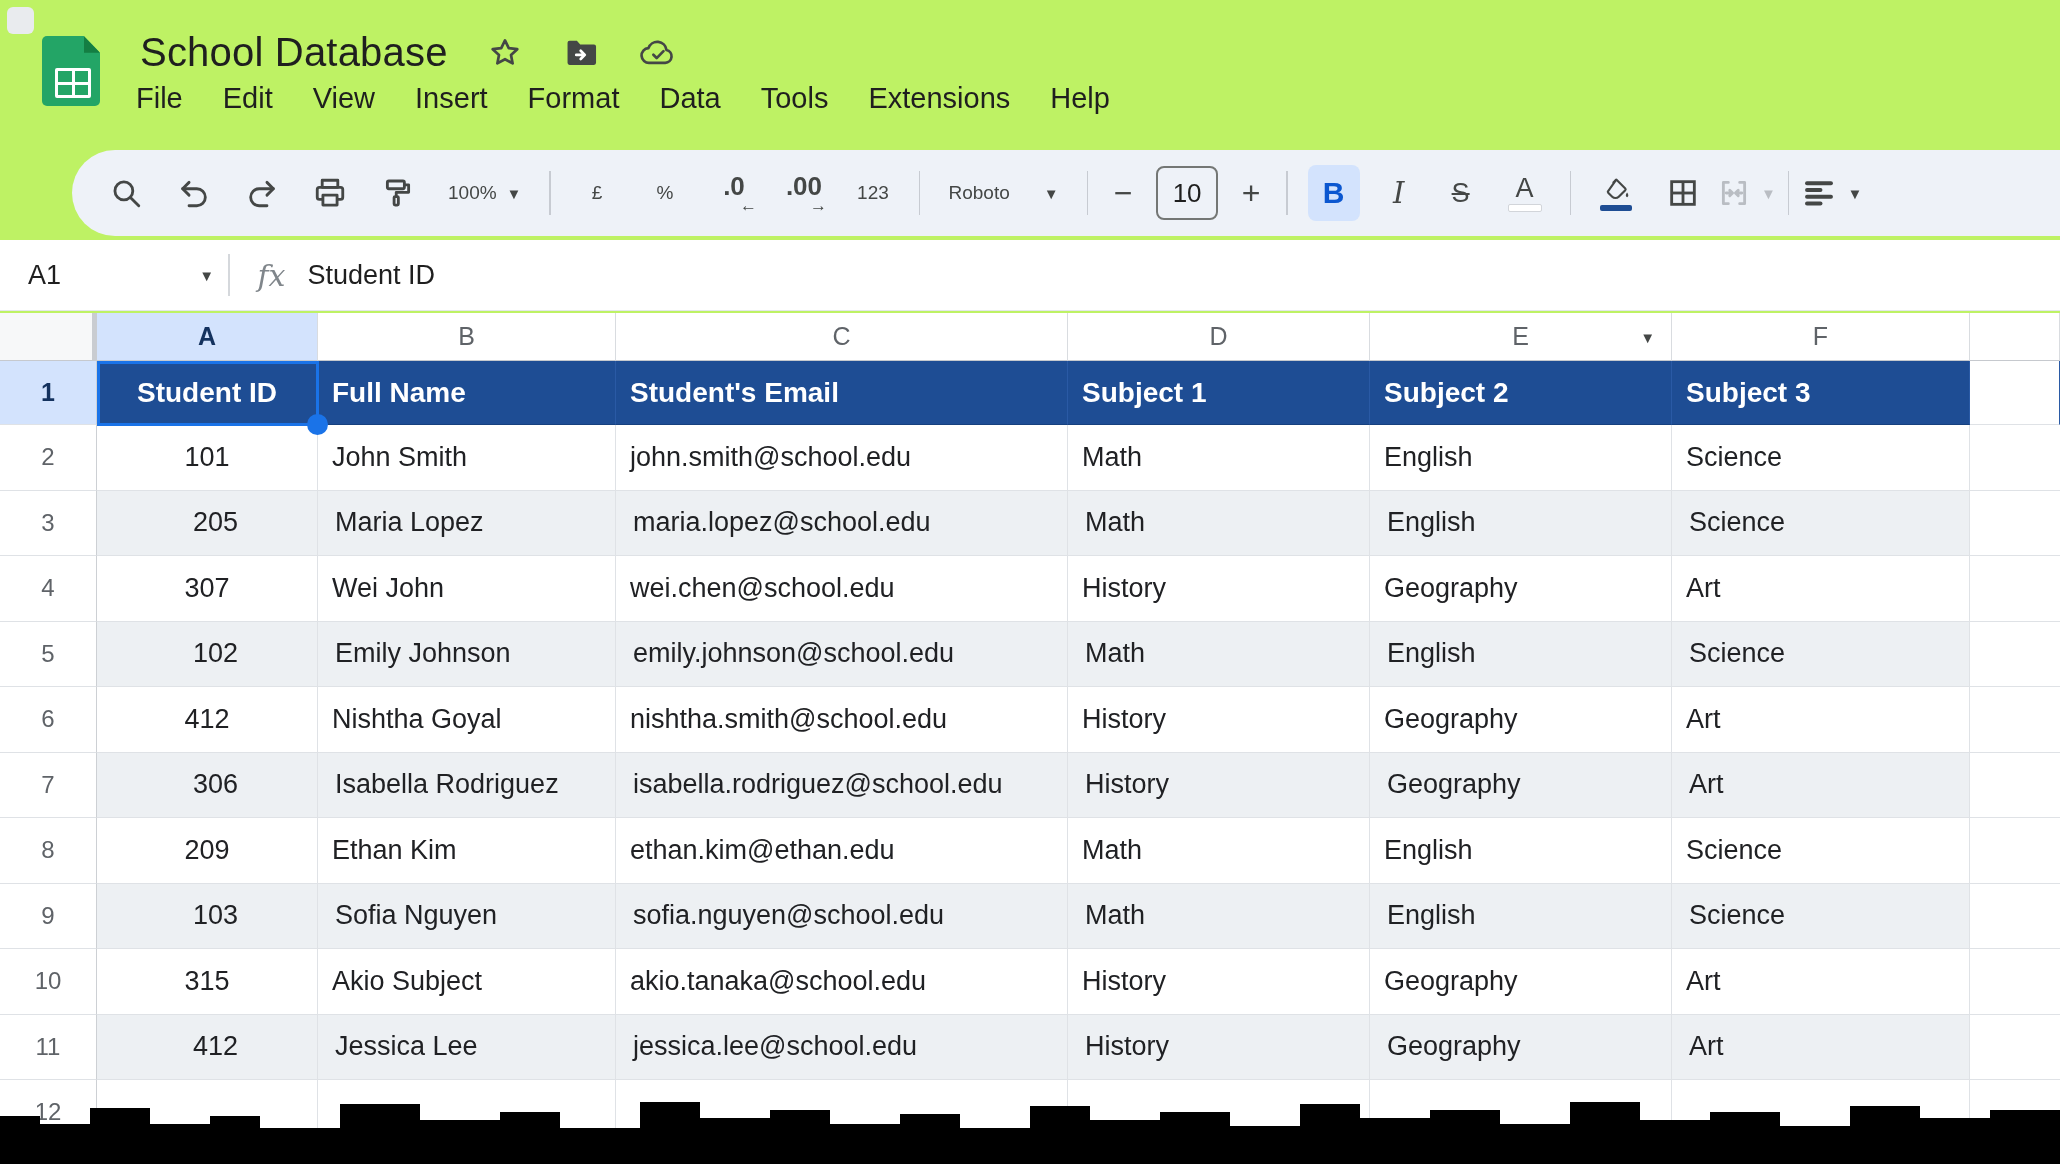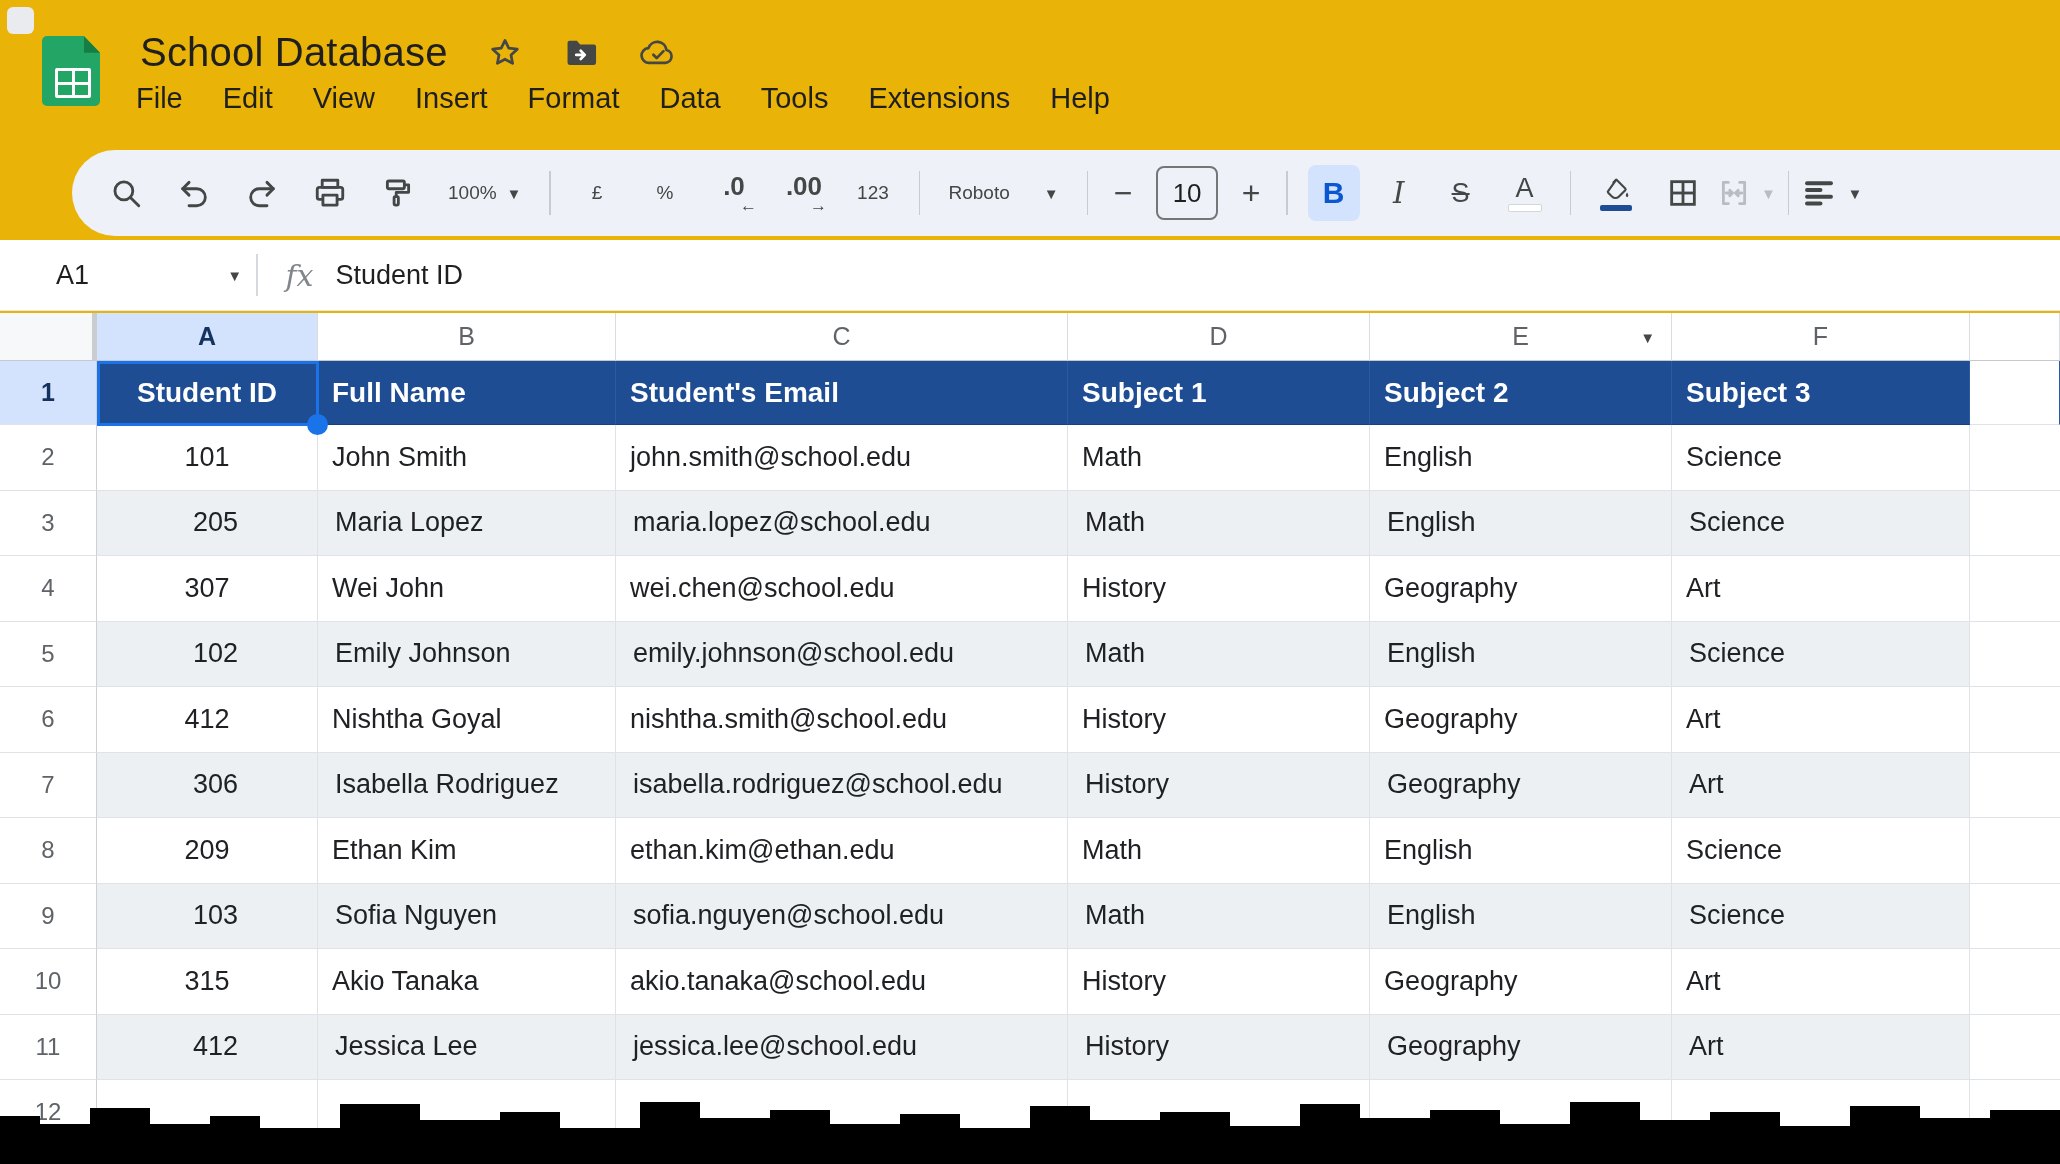--- a/index.html
+++ b/index.html
@@ -1,16 +1,16 @@
 <!DOCTYPE html>
 <html><head>
 <meta charset="utf-8">
 <style>
   html,body{margin:0;padding:0;}
-  .stage{position:relative;width:2060px;height:1164px;overflow:hidden;background:#eab308;
+  .stage{position:relative;width:2060px;height:1164px;overflow:hidden;background:#bef264;
          font-family:"Liberation Sans","DejaVu Sans",sans-serif;color:#1f1f1f;}
   .artifact{position:absolute;left:7px;top:7px;width:27px;height:27px;border-radius:6px;background:#e9ebee;}
 
   
   .logo{position:absolute;left:42px;top:36px;width:58px;height:70px;}
   .logo .page{position:absolute;inset:0;background:#23a566;border-radius:5px;
               clip-path:polygon(0 0,72% 0,100% 24%,100% 100%,0 100%);}
   .logo .fold{position:absolute;right:0;top:0;width:28%;height:24%;background:#147e43;
               clip-path:polygon(0 0,100% 100%,0 100%);}
   .logo .gridglyph{position:absolute;left:13px;top:32px;width:30px;height:24px;border:3px solid #fff;border-radius:2px;}
@@ -44,21 +44,21 @@
   .colorable{display:flex;flex-direction:column;align-items:center;width:66px;flex:0 0 auto;}
   .colorable .glyphA{font-size:27px;font-weight:500;line-height:1.05;}
   .bar-white{width:32px;height:6px;background:#ffffff;border:1px solid #d2d5da;border-radius:2px;margin-top:2px;}
   .bar-blue{width:32px;height:6px;background:#1e4d94;border-radius:2px;margin-top:2px;}
   .merge-wrap{display:flex;align-items:center;flex:0 0 auto;}
   .merge-wrap .tb-arrow{color:#b9bdc3;}
 
   
   .formula-bar{position:absolute;left:0;right:0;top:240px;height:70px;background:#fff;display:flex;align-items:center;
                border-bottom:1px solid #e4e7ea;}
-  .name-box{width:200px;padding-left:56px;display:flex;align-items:center;justify-content:space-between;font-size:27px;}
+  .name-box{width:200px;padding-left:28px;display:flex;align-items:center;justify-content:space-between;font-size:27px;}
   .name-box .tb-arrow{margin-right:14px;}
   .fb-sep{width:1.5px;height:42px;background:#d5d8dc;margin:0 14px 0 0;}
   .fx{font-family:"DejaVu Serif",serif;font-style:italic;font-size:30px;color:#80868b;margin:0 22px 0 14px;}
   .fb-value{font-size:27px;color:#1f1f1f;}
 
   
   .grid{position:absolute;left:0;right:0;top:313px;bottom:0;background:#fff;overflow:hidden;}
   .grid-row{display:flex;height:65.5px;}
   .cell{box-sizing:border-box;border-right:1px solid #dfe2e6;border-bottom:1px solid #dfe2e6;display:flex;
         align-items:center;padding:0 14px;font-size:27px;color:#202124;overflow:hidden;background:#fff;}
@@ -353,21 +353,21 @@
           <div class="cell w-b">Sofia Nguyen</div>
           <div class="cell w-c">sofia.nguyen@school.edu</div>
           <div class="cell w-d">Math</div>
           <div class="cell w-e">English</div>
           <div class="cell w-f">Science</div>
           <div class="cell w-fill"></div>
         </div>
         <div class="grid-row">
           <div class="cell w-rh">10</div>
           <div class="cell w-a ctr">315</div>
-          <div class="cell w-b">Akio Tanaka</div>
+          <div class="cell w-b">Akio Subject</div>
           <div class="cell w-c">akio.tanaka@school.edu</div>
           <div class="cell w-d">History</div>
           <div class="cell w-e">Geography</div>
           <div class="cell w-f">Art</div>
           <div class="cell w-fill"></div>
         </div>
         <div class="grid-row banded">
           <div class="cell w-rh">11</div>
           <div class="cell w-a ctr">412</div>
           <div class="cell w-b">Jessica Lee</div>

